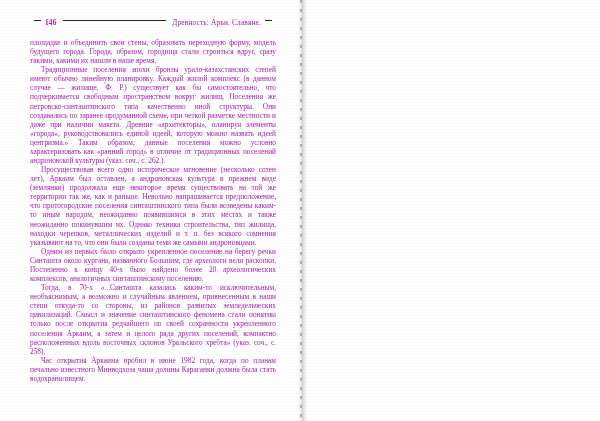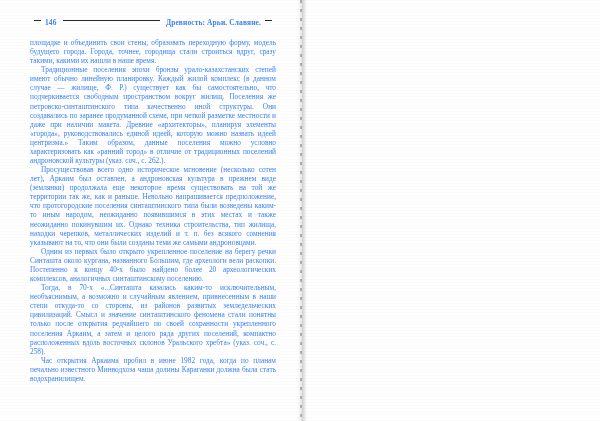--- a/index.html
+++ b/index.html
@@ -7,21 +7,21 @@
     padding: 0;
     background: #ffffff;
   }
   #scan {
     position: relative;
     width: 600px;
     height: 421px;
     background: #ffffff;
     overflow: hidden;
     font-family: "Liberation Serif", "DejaVu Serif", serif;
-    color: #3b82f6;
+    color: #a21caf;
   }
 
   
   .page {
     position: absolute;
     top: 0;
     height: 421px;
     box-sizing: border-box;
   }
   .page-left  { left: 0;     width: 302px; }
@@ -76,21 +76,21 @@
   }
   .rh-rule {
     flex: 1 1 auto;
     border-bottom: 1px solid #2a2724;
     margin: 0 6px;
     position: relative;
     top: -2px;
     min-width: 10px;
   }
   .rh-num { font-weight: bold; }
-  .rh-title { font-weight: bold; }
+  .rh-title { font-weight: normal; }
 
   
   .col {
     position: absolute;
     top: 38px;
     font-size: 7.35px;
     line-height: 9.08px;
     text-align: justify;
     text-justify: inter-word;
     hyphens: manual;
@@ -124,21 +124,21 @@
 
     <div class="runhead runhead-left">
       <span class="rh-tick"></span>
       <span class="rh-num">146</span>
       <span class="rh-rule"></span>
       <span class="rh-title">Древность: Арьи. Славяне.</span>
       <span class="rh-tick"></span>
     </div>
 
     <div class="col col-left">
-      <p class="cont">площадке и объединить свои стены, образовать переходную форму, модель будущего города. Города, точнее, городища стали строиться вдруг, сразу такими, какими их нашли в наше время.</p>
+      <p class="cont">площадке и объединить свои стены, образовать переходную форму, модель будущего города. Города, образом, городища стали строиться вдруг, сразу такими, какими их нашли в наше время.</p>
       <p>Традиционные поселения эпохи бронзы урало-казахстанских степей имеют обычно линейную планировку. Каждый жилой комплекс (в данном случае — жилище, Ф. Р.) существует как бы самостоятельно, что подчеркивается свободным пространством вокруг жилищ. Поселения же петровско-синташтинского типа качественно иной структуры. Они создавались по заранее продуманной схеме, при четкой разметке местности и даже при наличии макета. Древние «архитекторы», планируя элементы «города», руководствовались единой идеей, которую можно назвать идеей центризма.» Таким образом, данные поселения можно условно характеризовать как «ранний город» в отличие от традиционных поселений андроновской культуры (указ. соч., с. 262.).</p>
       <p>Просуществовав всего одно историческое мгновение (несколько сотен лет), Аркаим был оставлен, а андроновская культура в прежнем виде (землянки) продолжала еще некоторое время существовать на той же территории так же, как и раньше. Невольно напрашивается предположение, что протогородские поселения синташтинского типа были возведены каким-то иным народом, неожиданно появившимся в этих местах и также неожиданно покинувшим их. Однако техника строительства, тип жилища, находки черепков, металлических изделий и т. п. без всякого сомнения указывают на то, что они были созданы теми же самыми андроновцами.</p>
       <p>Одним из первых было открыто укрепленное поселение на берегу речки Синташта около кургана, названного Большим, где археологи вели раскопки. Постепенно к концу 40-х было найдено более 20 археологических комплексов, аналогичных синташтинскому поселению.</p>
       <p>Тогда, в 70-х «...Синташта казалась каким-то исключительным, необъяснимым, а возможно и случайным явлением, привнесенным в наши степи откуда-то со стороны, из районов развитых земледельческих цивилизаций. Смысл и значение синташтинского феномена стали понятны только после открытия редчайшего по своей сохранности укрепленного поселения Аркаим, а затем и целого ряда других поселений, компактно расположенных вдоль восточных склонов Уральского хребта» (указ. соч., с. 258).</p>
       <p>Час открытия Аркаима пробил в июне 1982 года, когда по планам печально известного Минводхоза чаша долины Караганки должна была стать водохранилищем.</p>
     </div>
   </div>
 
   <div class="page page-right">
 

